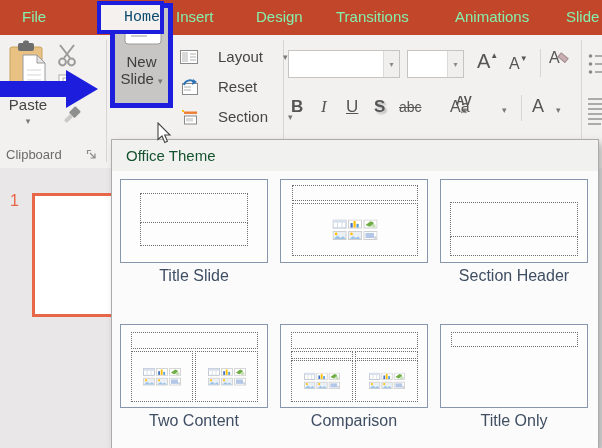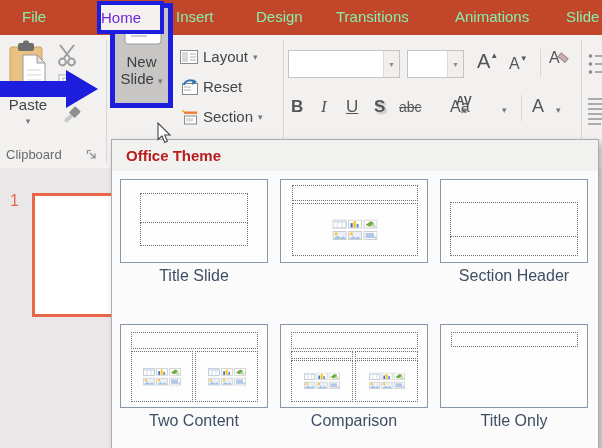--- a/index.html
+++ b/index.html
@@ -15,30 +15,30 @@
   .tab { position:absolute; top:8px; font-size:15px; color:#86efac; white-space:nowrap; cursor:default;text-align:center; }
   .tab-file { left:22px; }
   .tab-insert { left:176px; }
   .tab-design { left:256px; }
   .tab-transitions { left:336px; }
   .tab-animations { left:449px;margin-left:6px; }
   .tab-slideshow { left:566px; }
   .home-box {
     position:absolute; left:97px; top:1px; width:67px; height:33px;
     background:#F5F1EF; border:4px solid #1D1DDE;
-    display:flex; align-items:center; justify-content:flex-start;
-    font-size:15px; color:#6d28d9; z-index:40;
+    display:flex; align-items:center; justify-content:flex-end;
+    font-size:15px; color:#0c4a6e; z-index:40;font-family:Liberation Mono, monospace;
   }
   
   .ribbon { position:absolute; left:0; top:35px; width:602px; height:133px; background:#F3F1F0; }
   .vdiv { position:absolute; top:5px; width:1px; height:122px; background:#D8D6D4; }
   .grp-label { position:absolute; font-size:13px; color:#6b6b6b; }
   .ribbon-label { font-size:15px; color:#454545; white-space:nowrap; }
   .caret { font-size:9px; color:#777; }
-  .small-row { position:absolute; display:flex; align-items:center; gap:5px; cursor:default;justify-content:flex-end; }
+  .small-row { position:absolute; display:flex; align-items:center; gap:20px; cursor:default;justify-content:flex-end; }
   
   .paste-btn { position:absolute; left:4px; top:3px; width:48px; height:90px; text-align:center; cursor:default; }
   .paste-label { position:absolute; left:0; top:58px; width:48px; font-size:15px; color:#454545; }
   .paste-caret { position:absolute; left:0; top:78px; width:48px; font-size:9px; color:#777; }
   
   .newslide-btn {
     position:absolute; left:110px; top:3px; width:63px; height:105px;
     background:#C8C6C4; border:5px solid #1D1DDE; z-index:30;
     display:flex; flex-direction:column; align-items:center;
   }
@@ -52,21 +52,21 @@
   .shadow-s { text-shadow:2px 2px 2px #bbb; font-weight:bold; }
   .av-stack { position:absolute; font-size:12px; font-weight:bold; color:#555; line-height:9px; text-align:center;margin-left:20px; }
   .av-stack .arr { font-size:11px; font-weight:normal; color:#777; }
   
   .dropdown {
     position:absolute; left:111px; top:139px; width:488px; height:309px;
     background:#FBFBFB; border:1px solid #ACACAC; border-bottom:none;
     box-shadow:4px 4px 8px rgba(0,0,0,0.25); z-index:10;
   }
   .dd-header { height:31px; background:#F1F1F0; padding:7px 0 0 14px;
-               font-size:15px; font-weight:bold; color:#b91c1c; }
+               font-size:15px; font-weight:normal; color:#14532d; }
   .tile { position:absolute; width:148px; height:84px; background:#FDFDFD;
           border:1px solid #8696AB; cursor:pointer; }
   .tile-label { position:absolute; width:148px; text-align:center; font-size:16px; color:#3F4E63; }
   .ph { position:absolute; border:1px dotted #6f6f6f; background:#FDFDFD; }
   .ph-icons { position:absolute; left:50%; top:50%; transform:translate(-50%,-50%); }
   
   .slide-panel { position:absolute; left:0; top:168px; width:602px; height:280px; background:#E9E7E7; }
   .slide-num { position:absolute; left:10px; top:24px; font-size:16px; color:#E96749; }
   .slide-thumb { position:absolute; left:32px; top:25px; width:86px; height:124px;
                  background:#fff; border:3px solid #E96749; }

